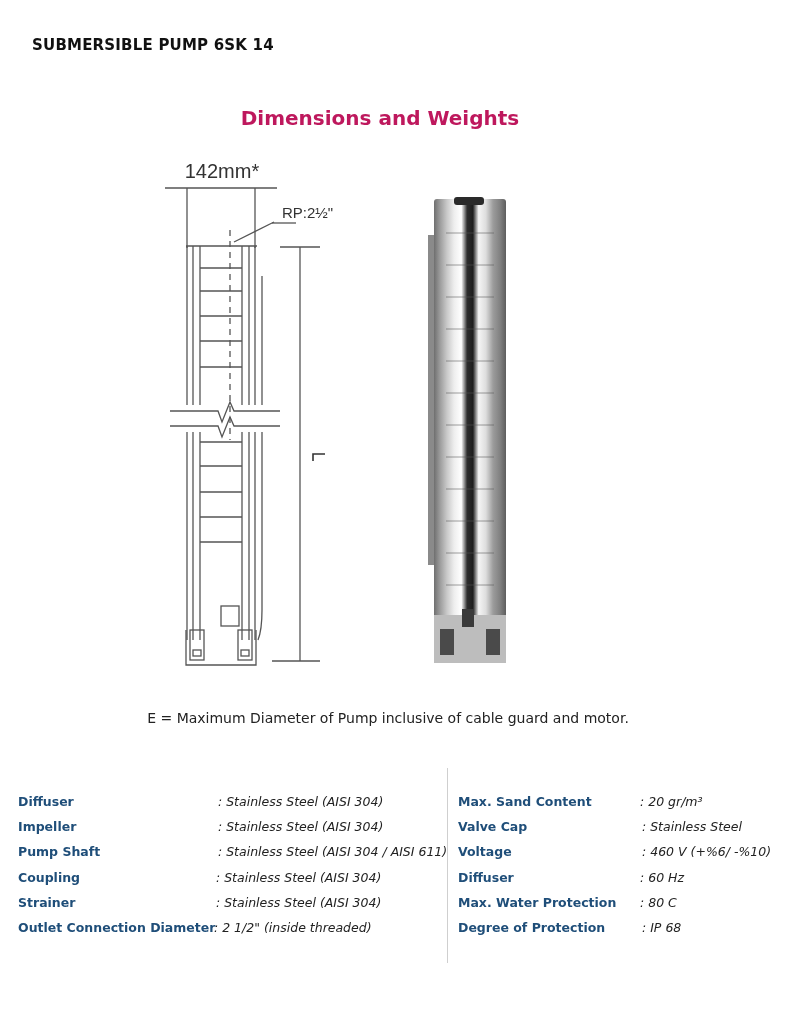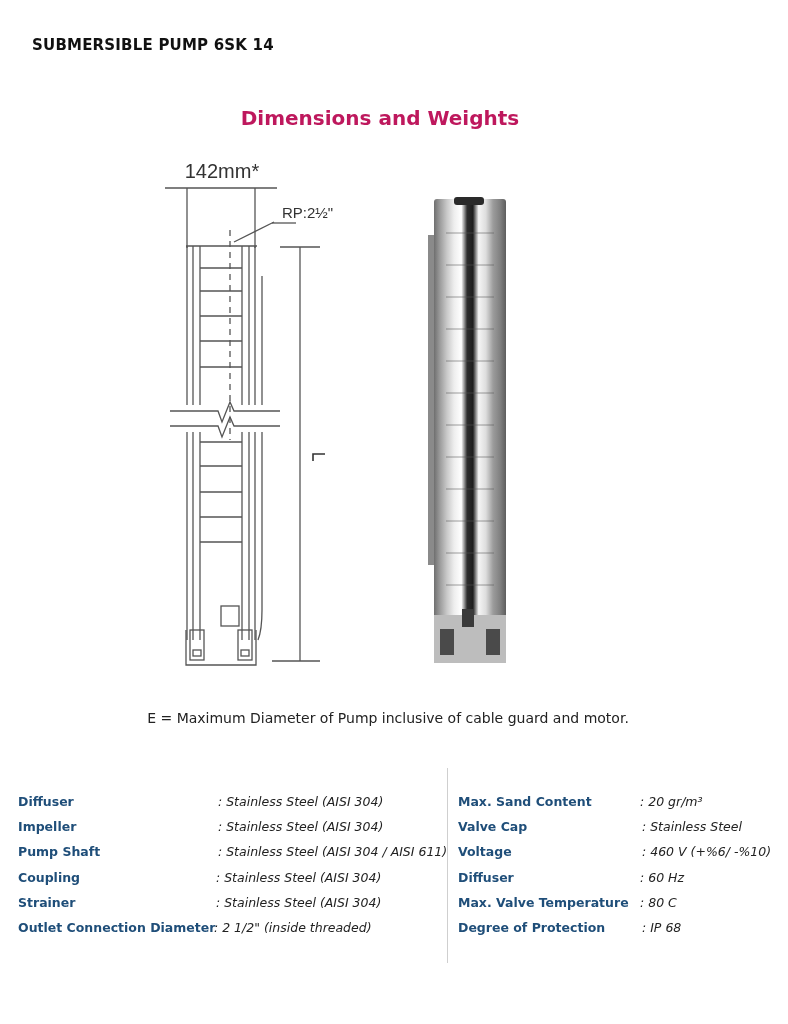--- a/index.html
+++ b/index.html
@@ -254,20 +254,20 @@
   </div>
   <div class="spec-row">
     <span class="spec-label">Voltage</span>
     <span class="spec-value" style="left:184px">: 460 V (+%6/ -%10)</span>
   </div>
   <div class="spec-row">
     <span class="spec-label">Diffuser</span>
     <span class="spec-value" style="left:182px">: 60 Hz</span>
   </div>
   <div class="spec-row">
-    <span class="spec-label">Max. Valve Temperature</span>
+    <span class="spec-label">Max. Water Protection</span>
     <span class="spec-value" style="left:182px">: 80 C</span>
   </div>
   <div class="spec-row">
     <span class="spec-label">Degree of Protection</span>
     <span class="spec-value" style="left:184px">: IP 68</span>
   </div>
 </div>
 
 </body></html>

